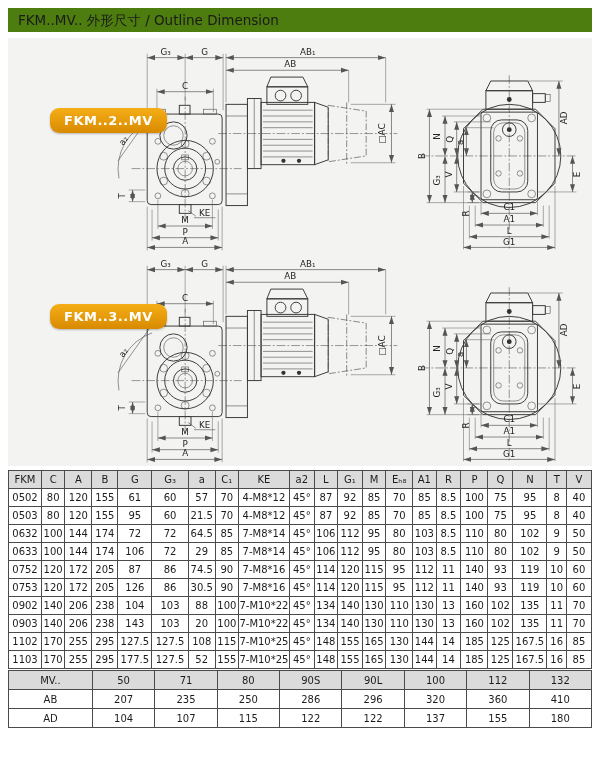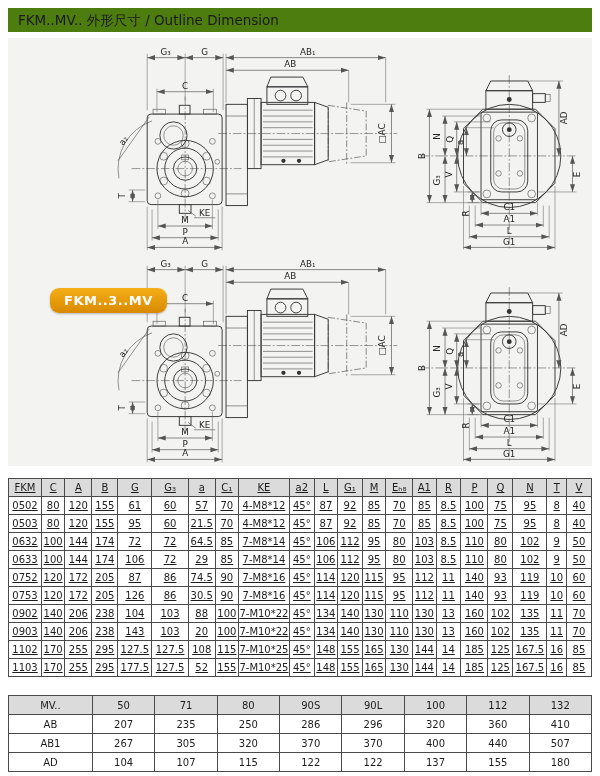--- a/index.html
+++ b/index.html
@@ -21,38 +21,38 @@
 
   .badge {
     position: absolute; left: 42px;
     background: linear-gradient(#F5AE17, #D88A00);
     color: #fff; font-size: 13px; font-weight: bold;
     padding: 5px 14px; border-radius: 9px;
     box-shadow: 0 1px 2px rgba(0,0,0,.25);
     letter-spacing: .5px;
   }
   .panel-1 .badge { top: 70px; }
-  .panel-2 .badge { top: 28px; }
+  .panel-2 .badge { top: 44px; }
 
   
   .ln   { stroke: #3a3a3a; fill: none; stroke-width: 1; }
   .th   { stroke: #4a4a4a; fill: none; stroke-width: .6; }
   .cl   { stroke: #555;    fill: none; stroke-width: .6; stroke-dasharray: 9 2 2 2; }
   .ph   { stroke: #555;    fill: none; stroke-width: .7; stroke-dasharray: 7 2 2 2; }
   .ext  { stroke: #666;    fill: none; stroke-width: .55; }
   .dim  { stroke: #555;    fill: none; stroke-width: .7; }
   .tx   { fill: #252525; stroke: none; font-size: 9px; font-family: "DejaVu Sans", sans-serif; }
   .dot  { fill: #333; stroke: none; }
 
   table { border-collapse: collapse; table-layout: fixed; width: 584px; font-size: 10px; color: #1c1c1c; }
   th, td { border: 1px solid #4a4a4a; text-align: center; overflow: hidden; white-space: nowrap; }
-  .t1 { margin-top: 12px; text-decoration: underline; }
+  .t1 { margin-top: 4px; }
   .t1 th { background: #DBDBDB; height: 18px; font-weight: normal; }
   .t1 td { height: 18px; background: #fff; }
-  .t2 { margin-top: 18px; }
+  .t2 { margin-top: 1px; }
   .t2 thead th { background: #DBDBDB; height: 19px; font-weight: normal; }
   .t2 td { height: 19px; background: #fff; }
 </style>
 </head>
 <body>
 
 <div class="title-bar">FKM..MV.. 外形尺寸 / Outline Dimension</div>
 
 <svg width="0" height="0" style="position:absolute" aria-hidden="true">
   <defs>
@@ -261,20 +261,21 @@
         <text x="515" y="207">G1</text>
       </g>
     </g>
   </defs>
 </svg>
 
 <div class="panel panel-1">
   <svg class="draw" viewBox="0 0 600 214">
     <use href="#gear-drawing" xlink:href="#gear-drawing"></use>
   </svg>
+  <span class="badge">FKM..2..MV</span>
 </div>
 
 <div class="panel panel-2">
   <svg class="draw" viewBox="0 0 600 214">
     <use href="#gear-drawing" xlink:href="#gear-drawing"></use>
   </svg>
   <span class="badge">FKM..3..MV</span>
 </div>
 
 <table class="t1">
@@ -591,31 +592,20 @@
         <td>207</td>
         <td>235</td>
         <td>250</td>
         <td>286</td>
         <td>296</td>
         <td>320</td>
         <td>360</td>
         <td>410</td>
       </tr>
       <tr>
-        <td>AB1</td>
-        <td>267</td>
-        <td>305</td>
-        <td>320</td>
-        <td>370</td>
-        <td>370</td>
-        <td>400</td>
-        <td>440</td>
-        <td>507</td>
-      </tr>
-      <tr>
         <td>AD</td>
         <td>104</td>
         <td>107</td>
         <td>115</td>
         <td>122</td>
         <td>122</td>
         <td>137</td>
         <td>155</td>
         <td>180</td>
       </tr>

